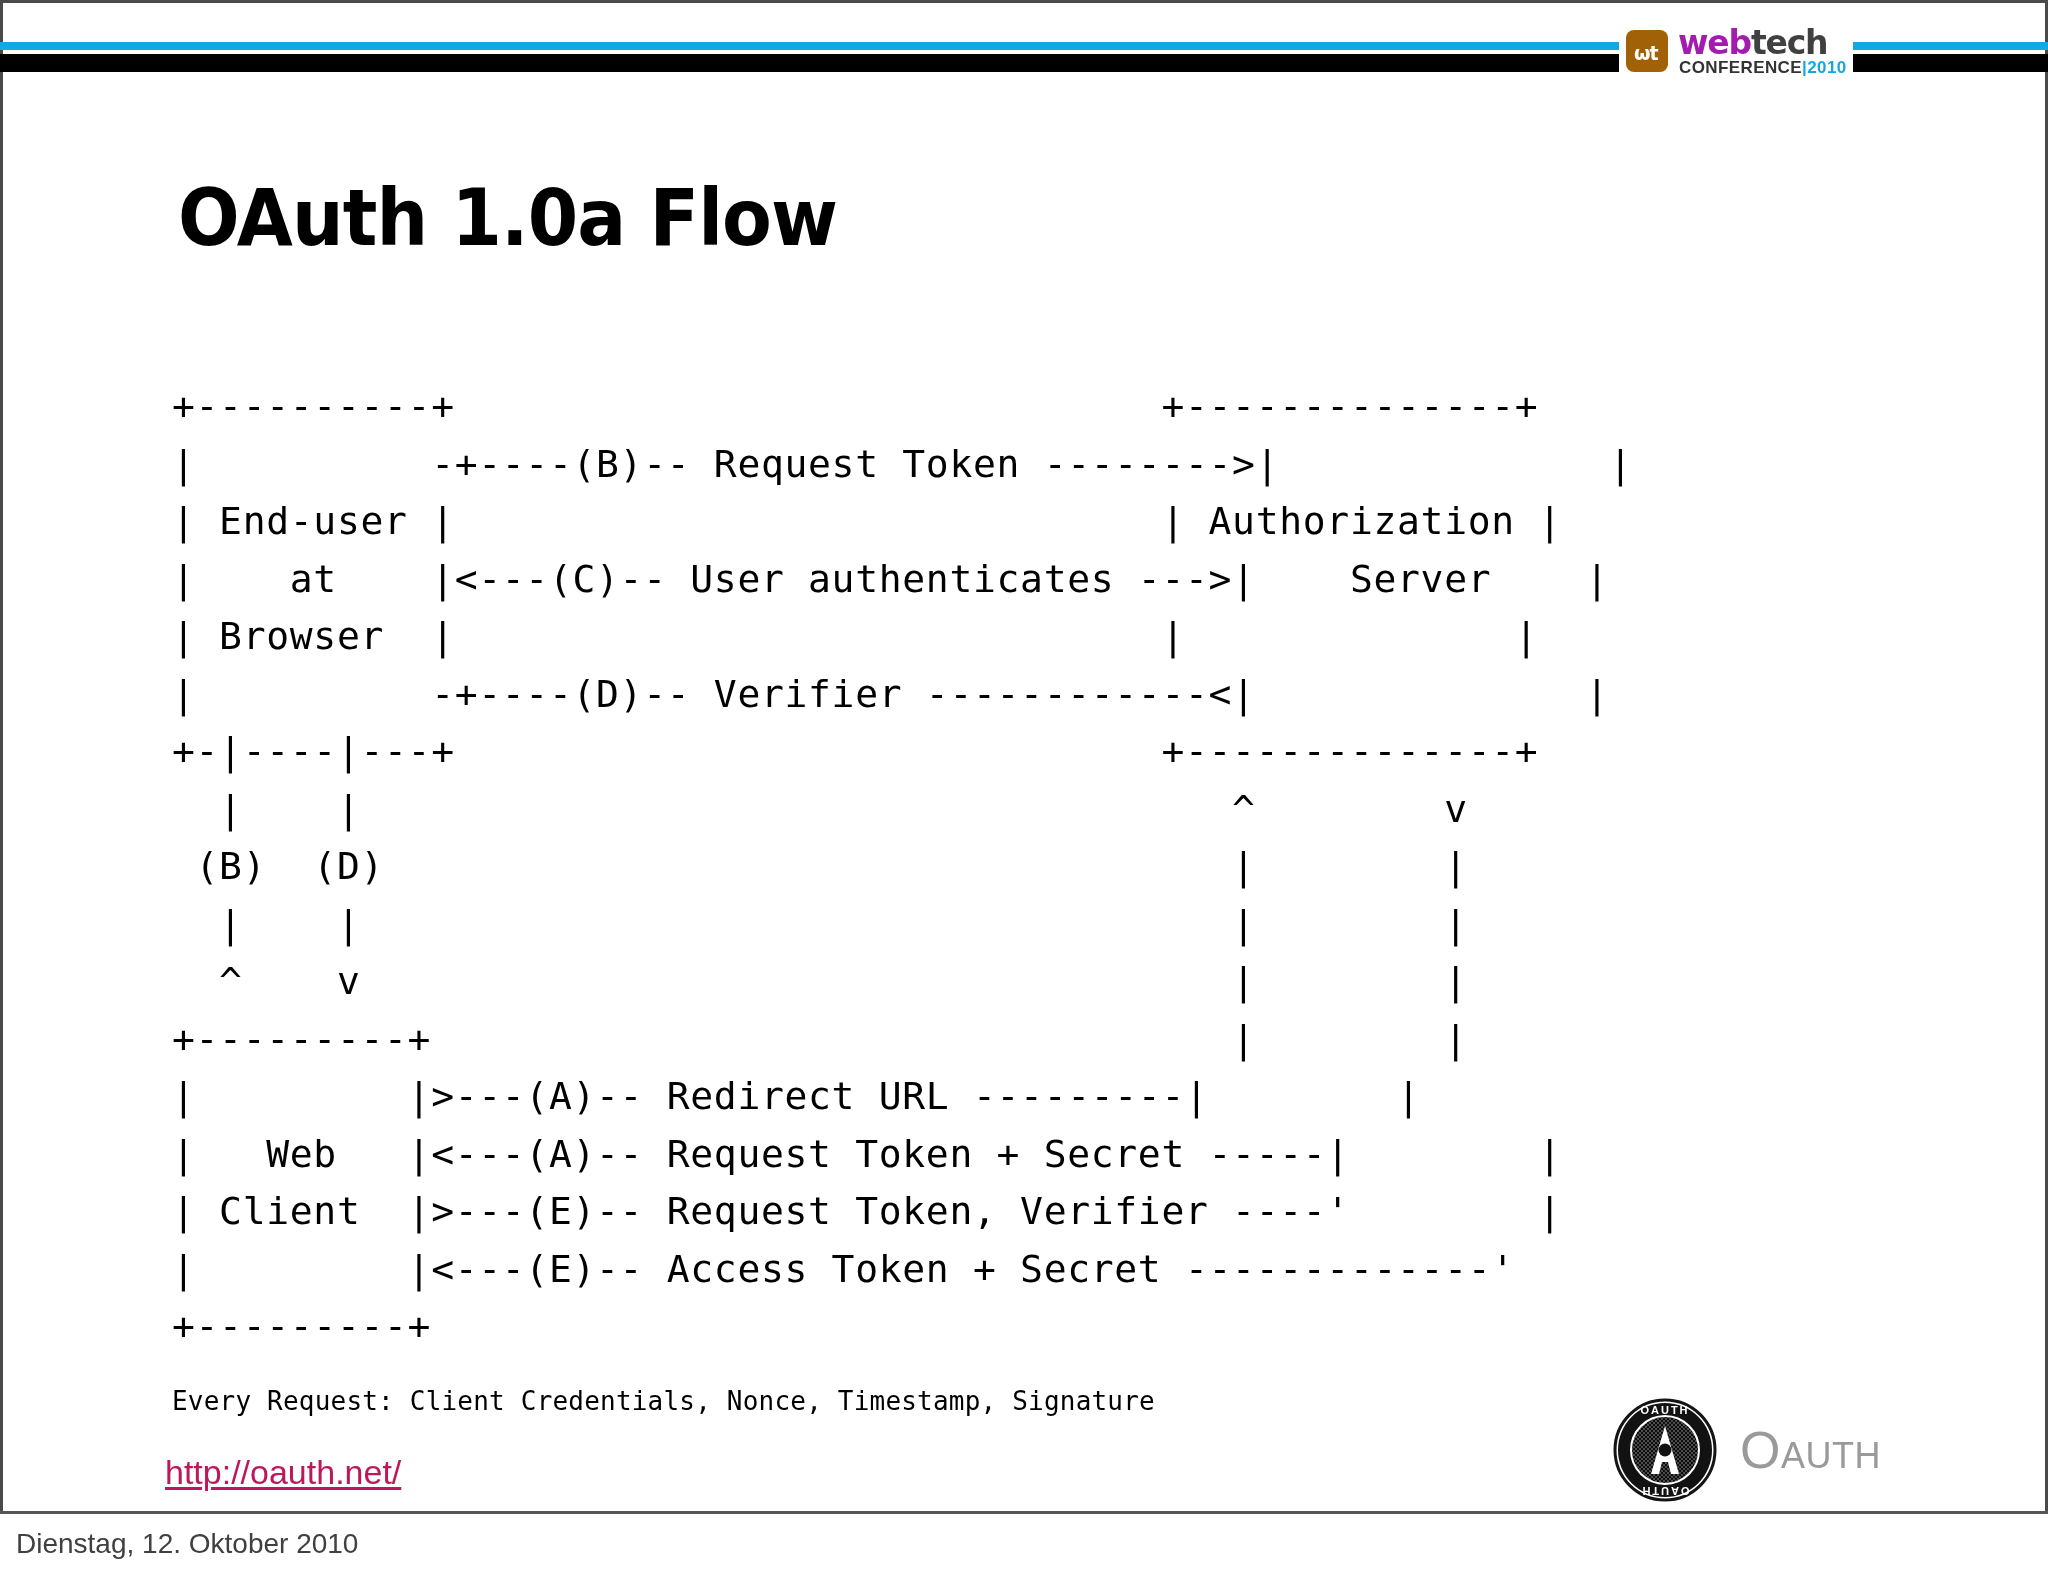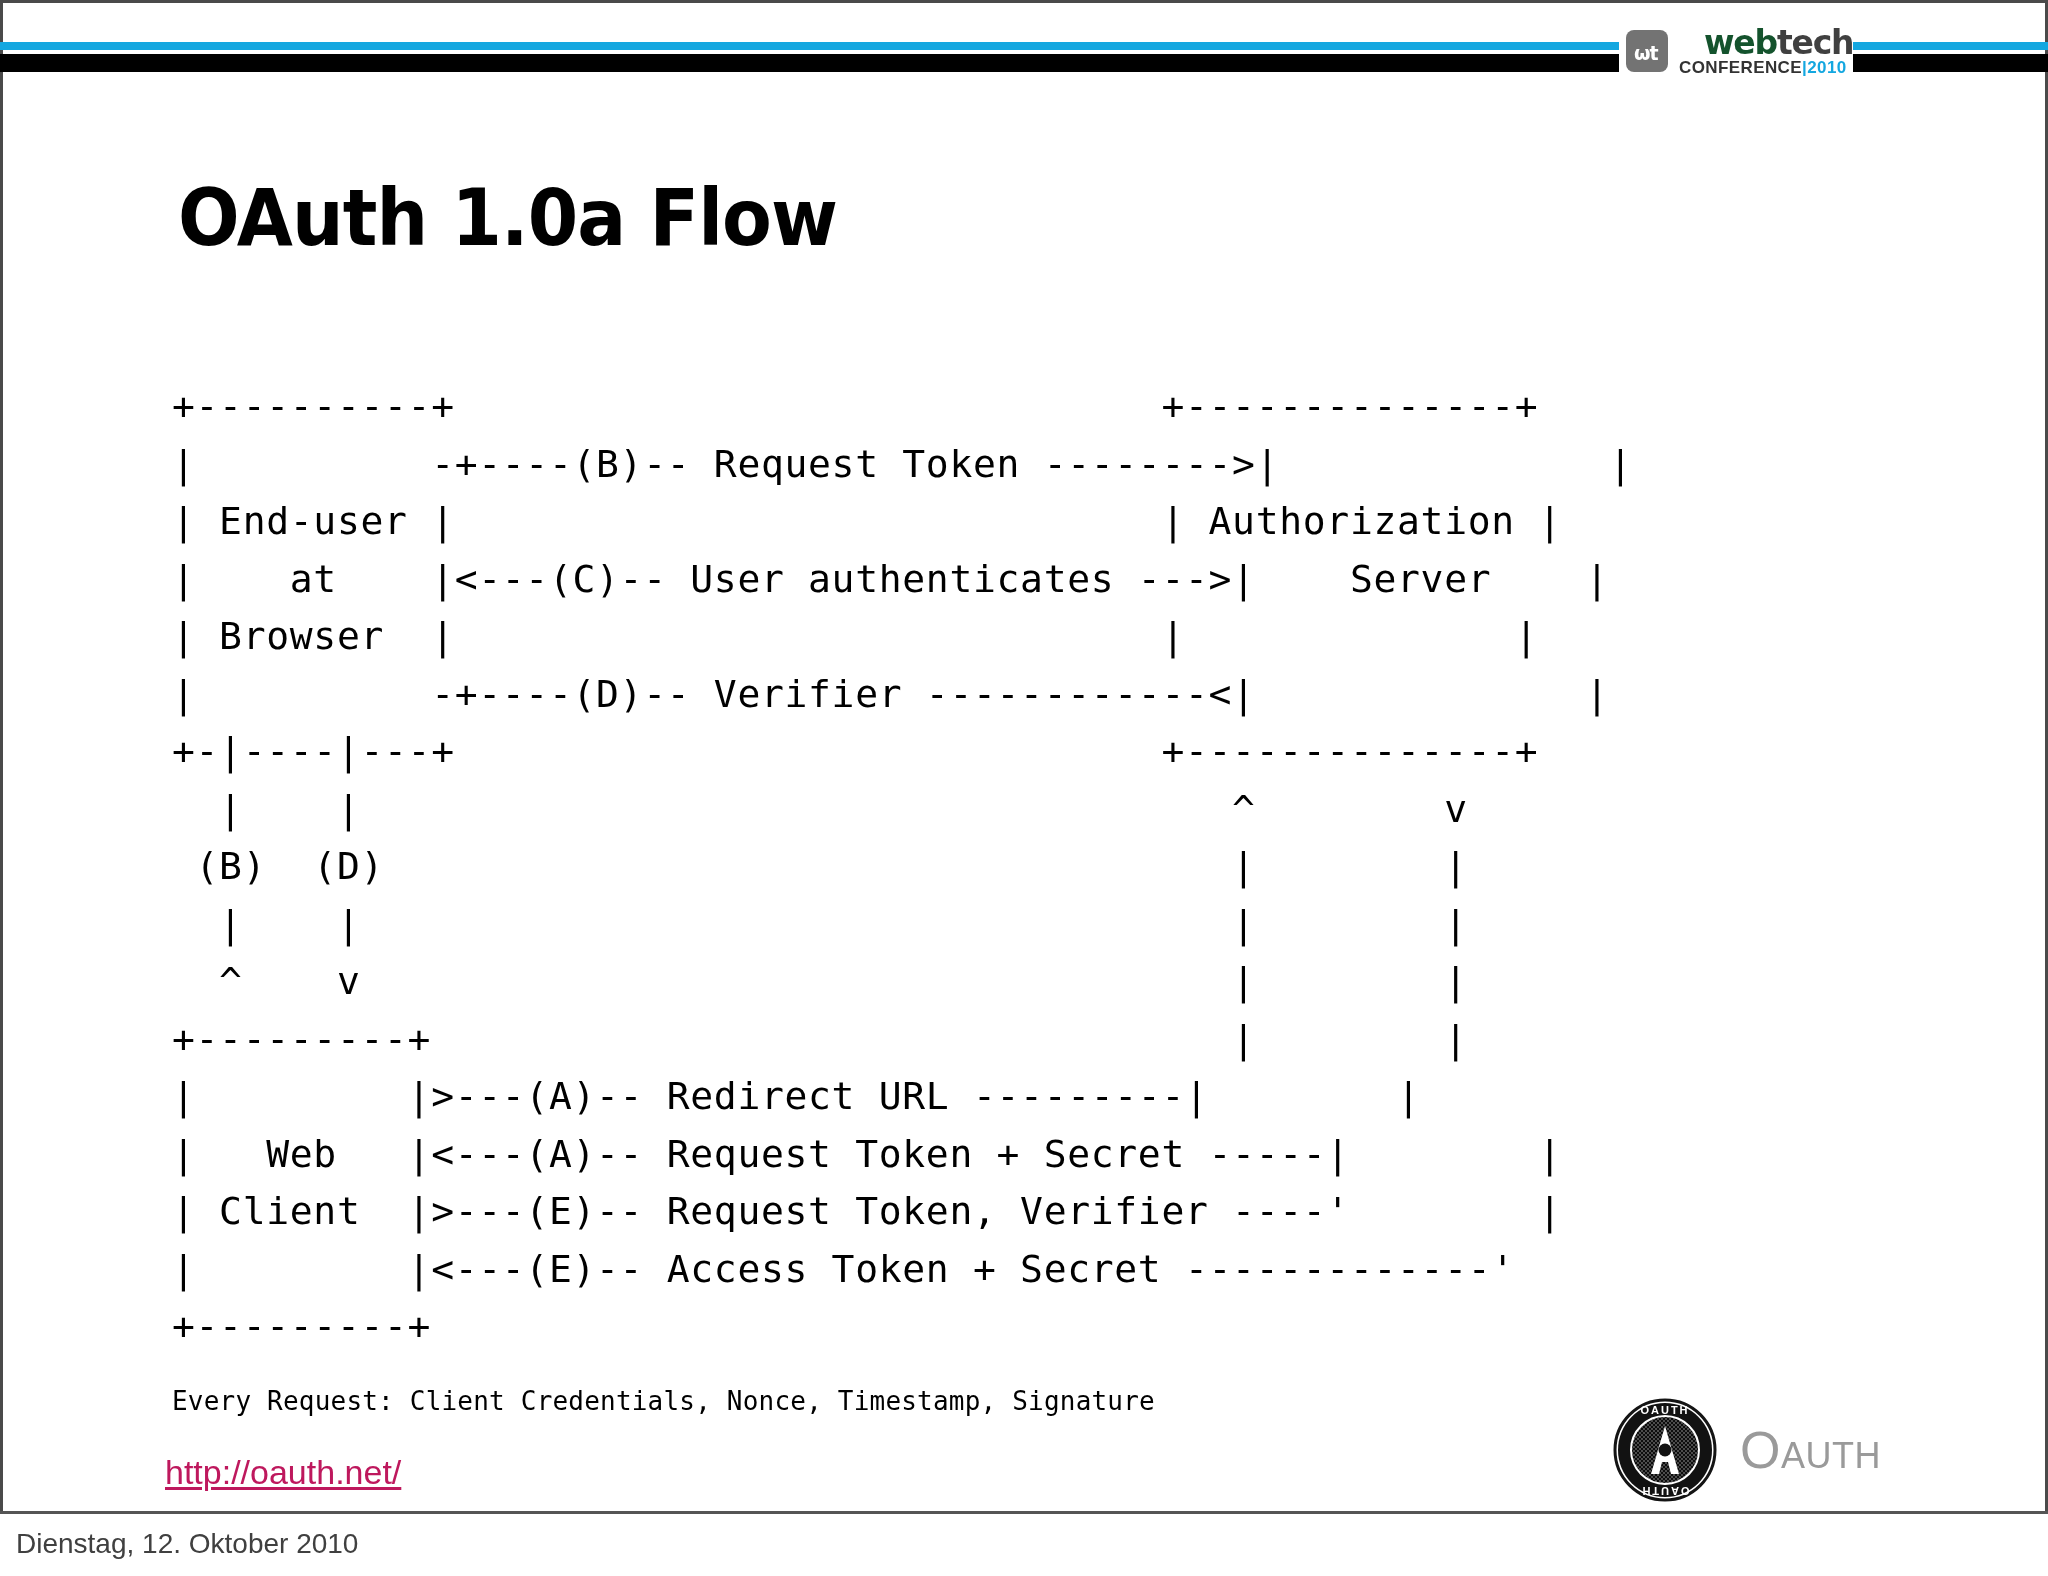--- a/index.html
+++ b/index.html
@@ -87,21 +87,21 @@
   
   #wt-logo {
     position: absolute;
     left: 1626px; top: 24px;
     width: 226px; height: 60px;
   }
   .wt-mark {
     position: absolute;
     left: 0; top: 6px;
     width: 42px; height: 42px;
-    background: #737373;
+    background: #a16207;
     border-radius: 8px;
   }
   .wt-mark-glyph {
     position: absolute;
     left: 8px; top: 12px;
     width: 26px; height: 22px;
     font-family: "DejaVu Sans", sans-serif;
     font-weight: bold;
     font-size: 19px;
     line-height: 22px;
@@ -110,21 +110,21 @@
   }
   .wt-wordmark {
     position: absolute;
     left: 52px; top: 2px;
     font-family: "DejaVu Sans", sans-serif;
     font-weight: bold;
     font-size: 33px;
     line-height: 34px;
     letter-spacing: -1.2px;
   }
-  .wt-web { color: #14532d; margin-left: 26px; }
+  .wt-web { color: #a21caf; }
   .wt-tech { color: #404040; }
   .wt-sub {
     position: absolute;
     left: 53px; top: 35px;
     font-family: "Liberation Sans", sans-serif;
     font-weight: bold;
     font-size: 17px;
     line-height: 18px;
     letter-spacing: 0.4px;
     color: #333333;

